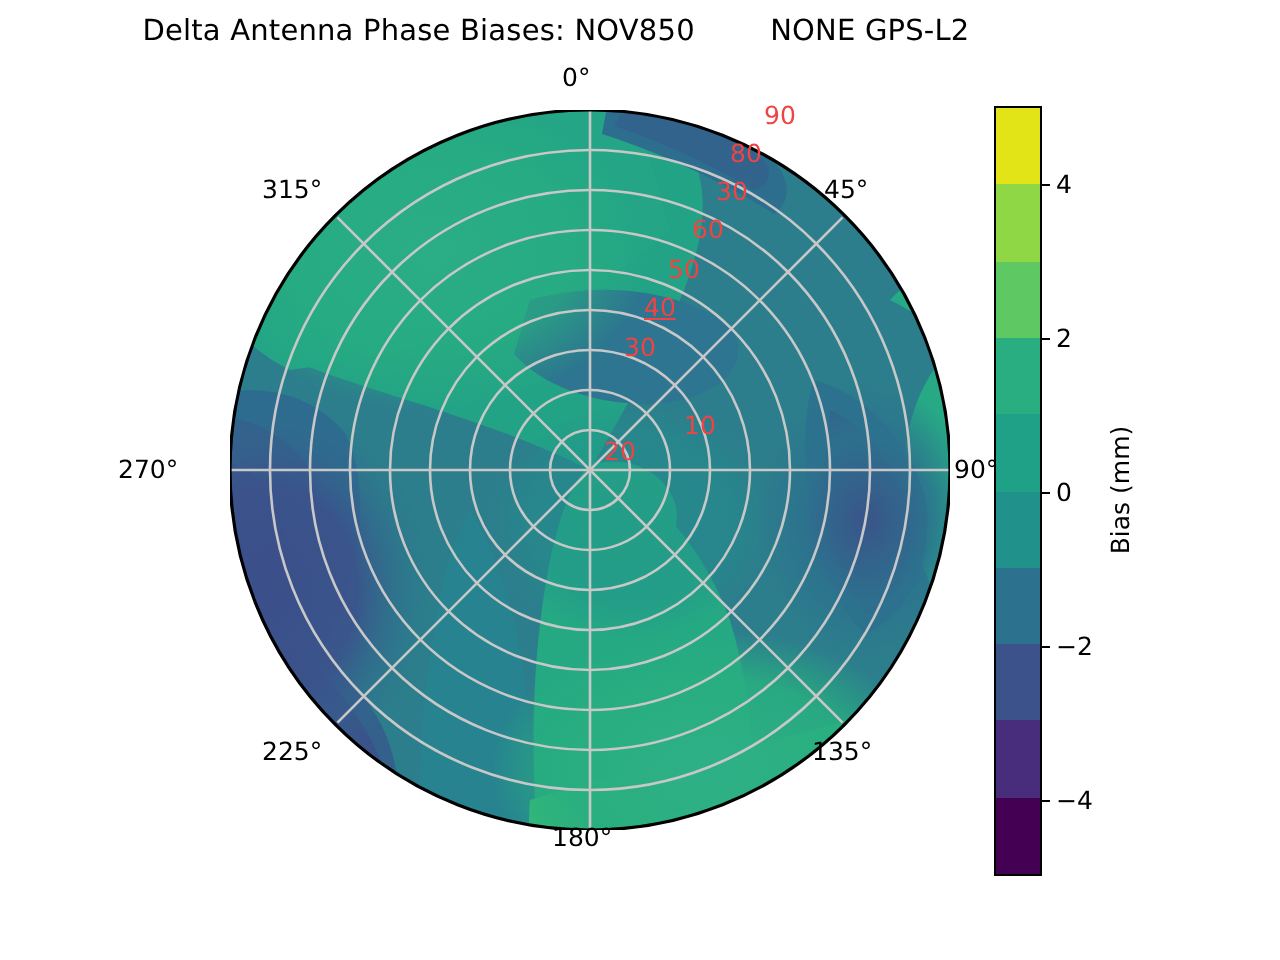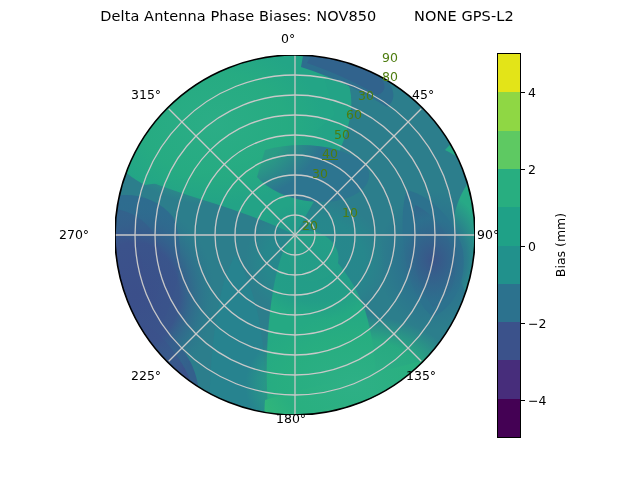--- a/index.html
+++ b/index.html
@@ -20,21 +20,20 @@
   #figure-title {
     position: absolute;
     left: 0;
     top: 8px;
     width: 556px;
     text-align: center;
     font-size: 14.5px;
     color: #000;
     white-space: pre;
     letter-spacing: 0.1px;
-    padding-left: 29px;
   }
 
   
   #polar-axes {
     position: absolute;
     left: 115px;
     top: 55px;
     width: 360px;
     height: 360px;
   }
@@ -47,21 +46,21 @@
     position: absolute;
     font-size: 12.5px;
     color: #000;
     white-space: nowrap;
   }
 
   
   .r-label {
     position: absolute;
     font-size: 12.5px;
-    color: #4d7c0f;
+    color: #ef4444;
     white-space: nowrap;
     text-align: center;
   }
 
   
   #colorbar-axes {
     position: absolute;
     left: 497px;
     top: 53px;
     width: 24px;
@@ -263,21 +262,21 @@
   <div class="theta-label" style="left:-56px;  top:172px;">270°</div>
   <div class="theta-label" style="left:16px;   top:32px;">315°</div>
 
   <div class="r-label" style="left:191px; top:150px;margin-left:36px;">10</div>
   <div class="r-label" style="left:187px; top:131px;margin-top:32px;">20</div>
   <div class="r-label" style="left:197px; top:111px;text-align:center;">30</div>
   <div class="r-label" style="left:207px; top:91px;text-decoration:underline;">40</div>
   <div class="r-label" style="left:219px; top:72px;">50</div>
   <div class="r-label" style="left:231px; top:52px;">60</div>
   <div class="r-label" style="left:243px; top:33px;">30</div>
-  <div class="r-label" style="left:267px; top:14px;">80</div>
+  <div class="r-label" style="left:250px; top:14px;">80</div>
   <div class="r-label" style="left:267px; top:-5px;">90</div>
 </div>
 
 <div id="colorbar-axes">
   <div id="colorbar-strip">
       <div class="cb-band" style="background: rgb(68, 1, 84);"></div>
       <div class="cb-band" style="background: rgb(71, 45, 123);"></div>
       <div class="cb-band" style="background: rgb(59, 82, 139);"></div>
       <div class="cb-band" style="background: rgb(44, 114, 142);"></div>
       <div class="cb-band" style="background: rgb(33, 145, 140);"></div>

